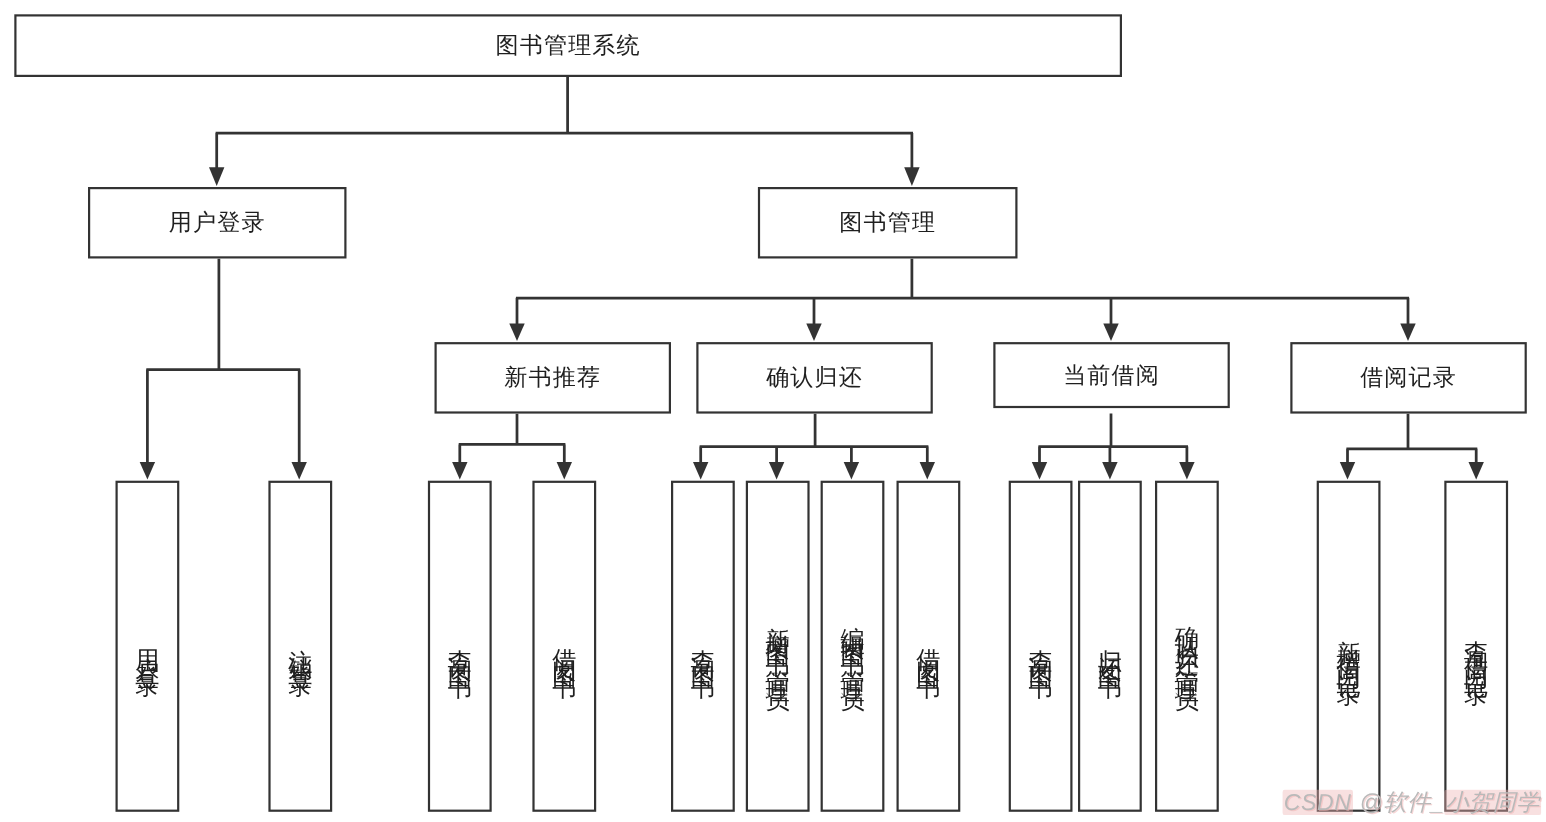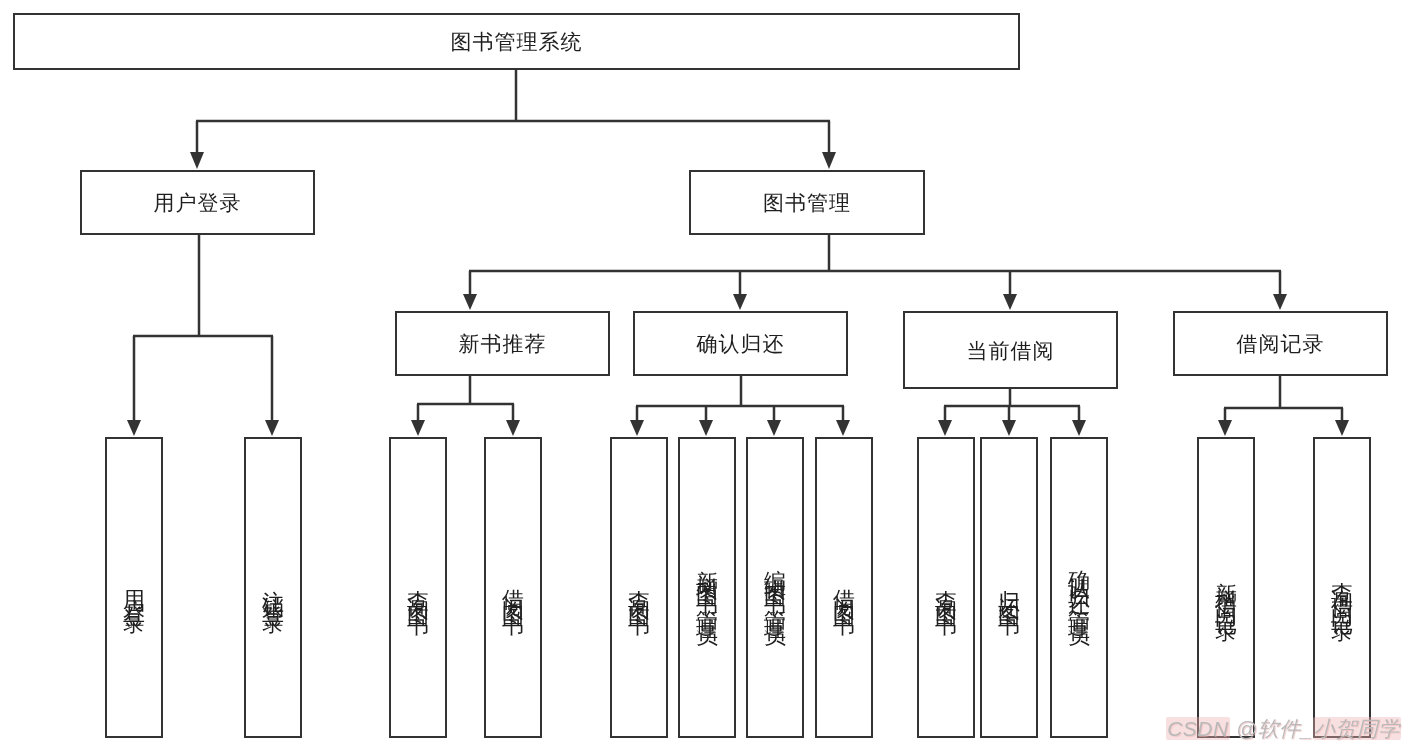--- a/index.html
+++ b/index.html
@@ -41,21 +41,21 @@
     white-space: normal;
   }
   
   .n-root { left: 13px;   top: 13px;  width: 1007px; height: 57px; }
   
   .n-l2a  { left: 80px;   top: 170px; width: 235px;  height: 65px; }
   .n-l2b  { left: 689px;  top: 170px; width: 236px;  height: 65px; }
   
   .n-l3a  { left: 363px;  top: 311px; width: 215px;  height: 65px; margin-left: 32px; }
   .n-l3b  { left: 633px;  top: 311px; width: 215px;  height: 65px; }
-  .n-l3c  { left: 903px;  top: 311px; width: 215px;  height: 78px; }
+  .n-l3c  { left: 903px;  top: 311px; width: 215px;  height: 60px; }
   .n-l3d  { left: 1173px; top: 311px; width: 215px;  height: 65px; }
   
   .leaf   { top: 437px; height: 301px; width: 58px; }
   .n-a1 { left: 105px;  }
   .n-a2 { left: 244px;  }
   .n-b1 { left: 389px;  }
   .n-b2 { left: 484px;  }
   .n-c1 { left: 610px;  }
   .n-c2 { left: 678px;  }
   .n-c3 { left: 746px;  }

